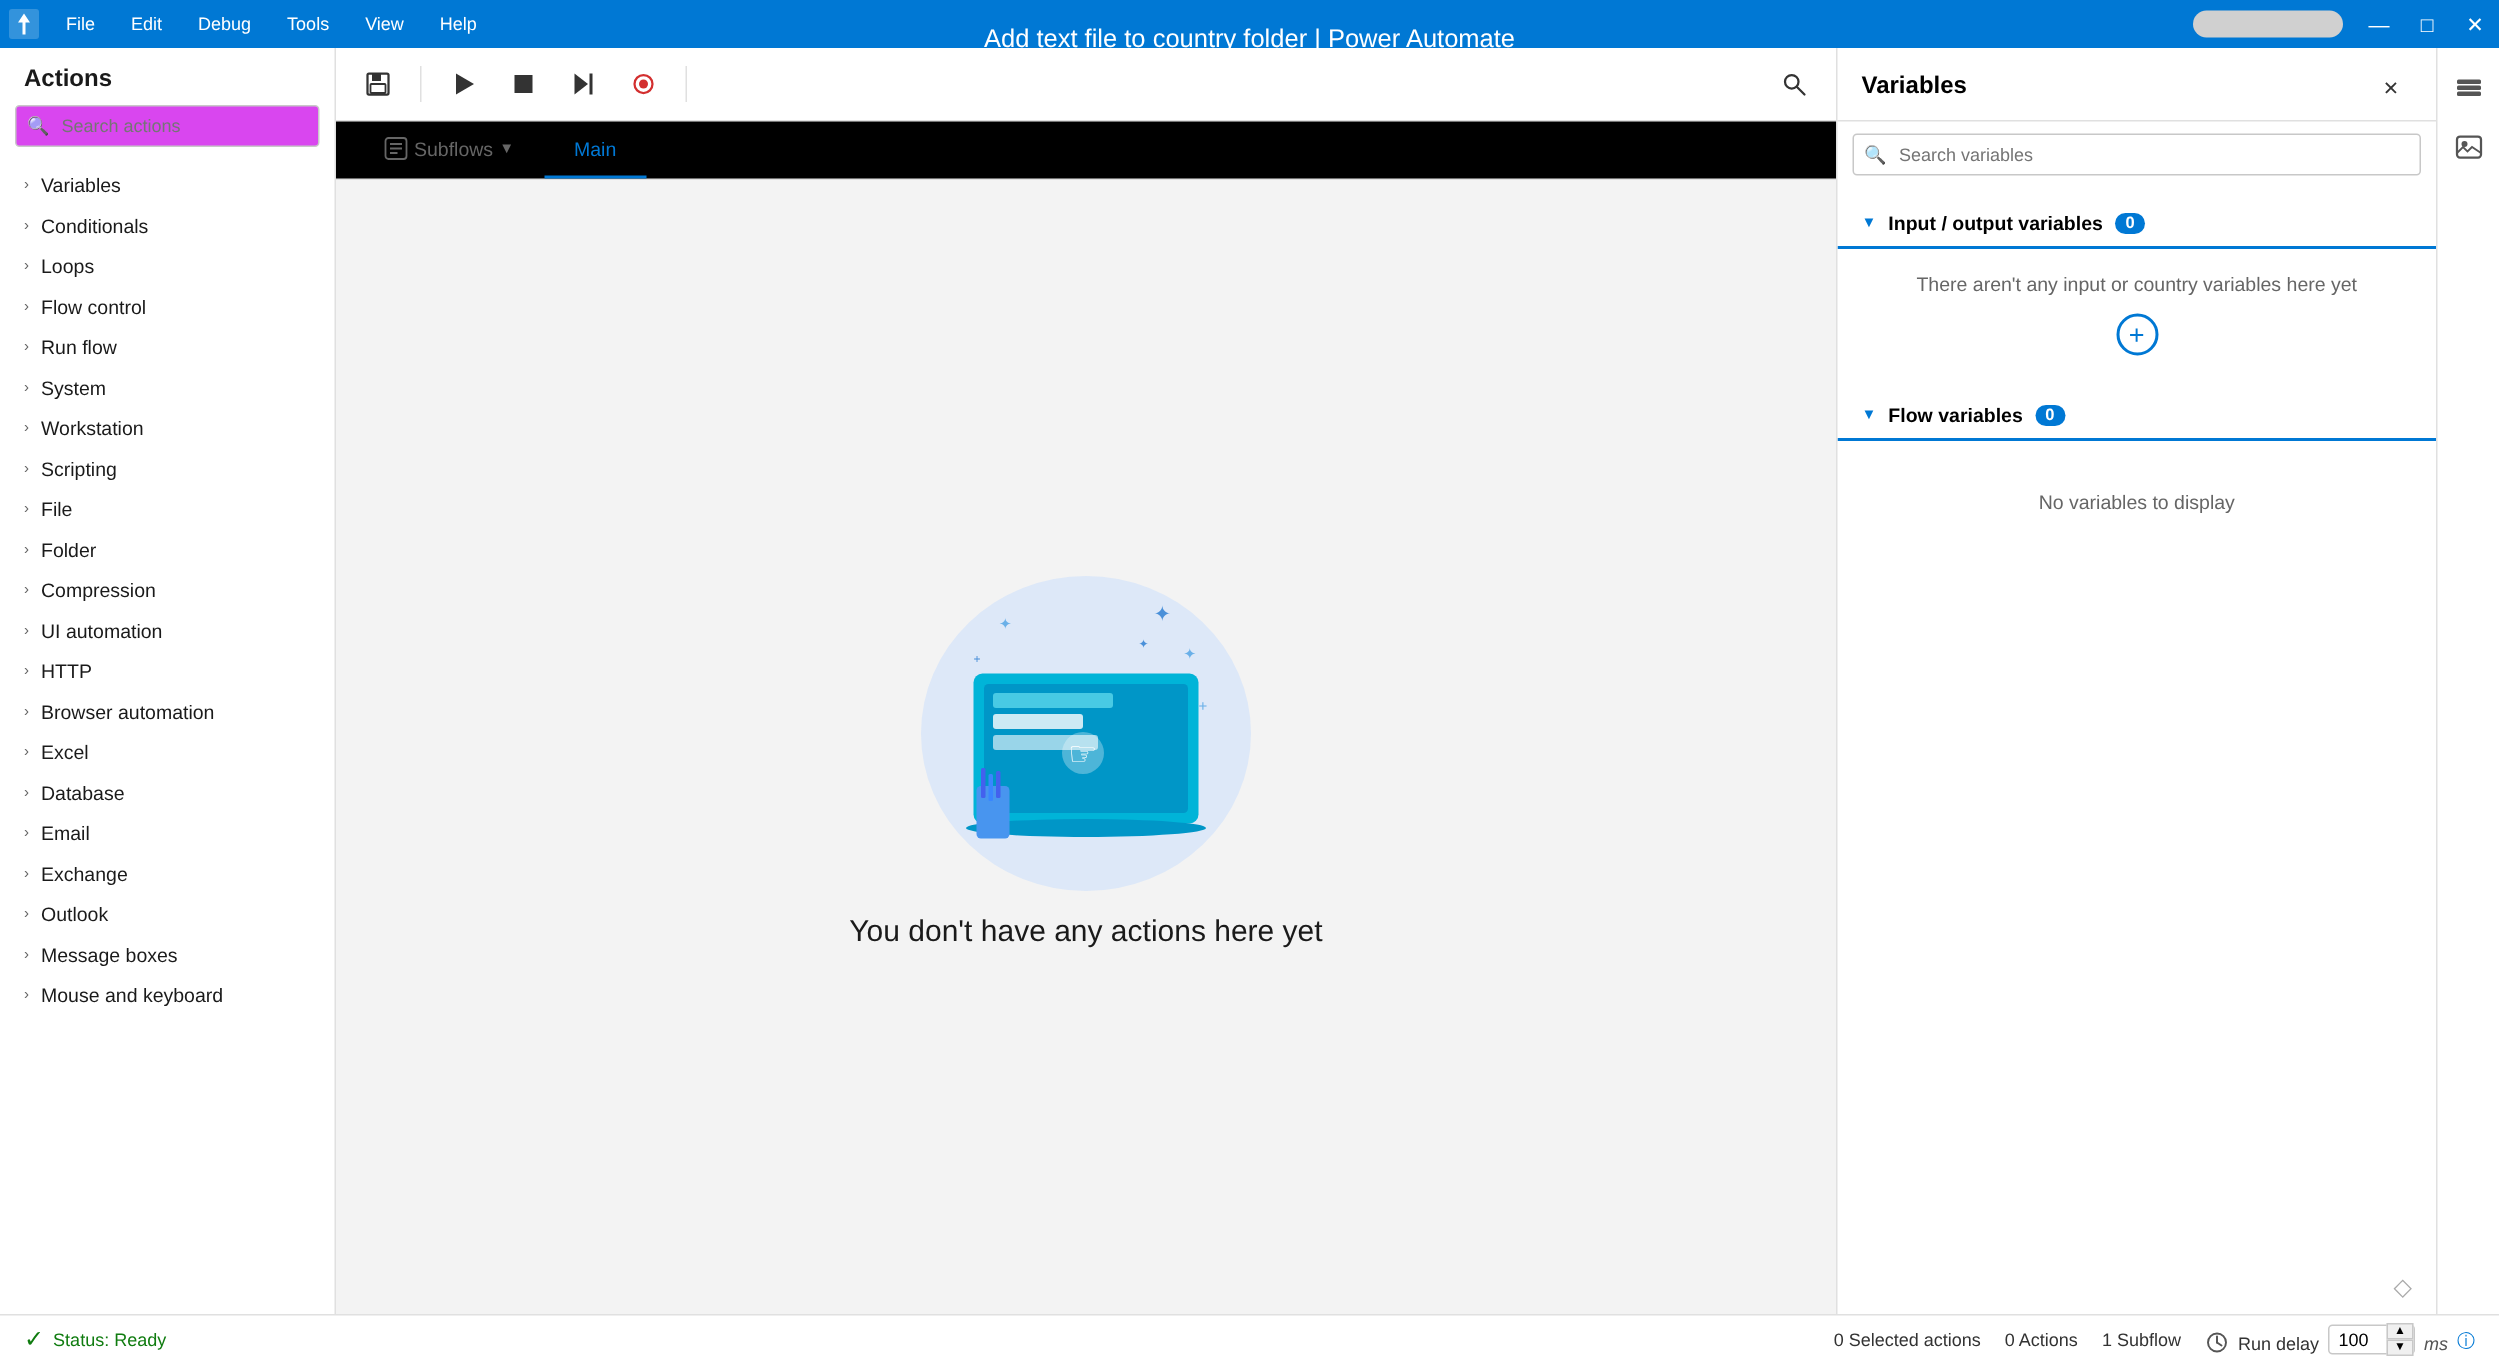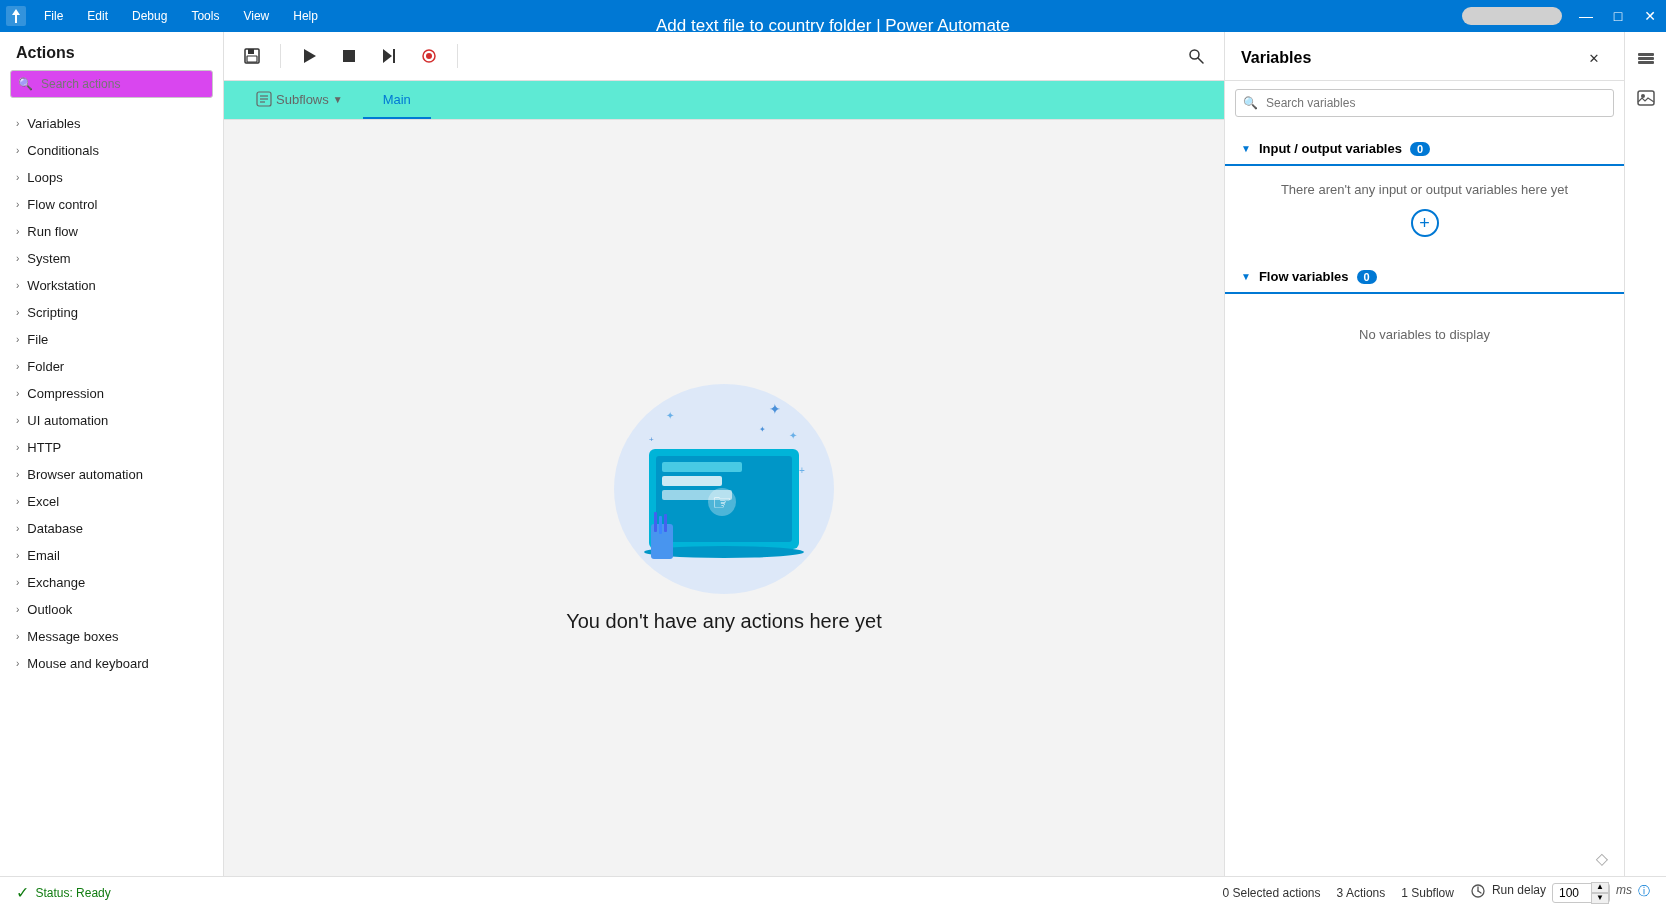--- a/index.html
+++ b/index.html
@@ -58,21 +58,21 @@
       padding: 8px 12px; gap: 8px;
     }
     .toolbar-btn {
       width: 32px; height: 32px; display: flex; align-items: center; justify-content: center;
       cursor: pointer; border-radius: 3px; color: #333; font-size: 16px; background: none; border: none;
     }
     .toolbar-btn.record { color: #d32f2f; }
     .toolbar-separator { width: 1px; height: 24px; background: #e0e0e0; margin: 0 4px; }
     .toolbar-search-btn { margin-left: auto; }
     .tabs-bar {
-      display: flex; background: #5eead4; border-bottom: 1px solid #e0e0e0; padding: 0 12px;
+      display: flex; background: #000000; border-bottom: 1px solid #e0e0e0; padding: 0 12px;
     }
     .tab {
       padding: 10px 20px; cursor: pointer; font-size: 13px; color: #666;
       border-bottom: 2px solid transparent; display: flex; align-items: center; gap: 6px;
     }
     .tab.active { color: #0078d4; border-bottom-color: #0078d4; font-weight: 500; }
     .tab-subflows { display: flex; align-items: center; gap: 4px; }
     .canvas-content {
       flex: 1; display: flex; align-items: center; justify-content: center;
       flex-direction: column; gap: 16px;
@@ -131,21 +131,21 @@
 
     
     .status-bar {
       display: flex; align-items: center; background: white; border-top: 1px solid #e0e0e0;
       padding: 0 16px; height: 32px; font-size: 12px; color: #333; gap: 16px;
     }
     .status-ready { display: flex; align-items: center; gap: 6px; color: #107c10; }
     .status-dot { color: #107c10; font-size: 16px; }
     .status-spacer { flex: 1; }
     .status-right { display: flex; align-items: center; gap: 16px; }
-    .run-delay { display: flex; align-items: flex-start; gap: 6px; }
+    .run-delay { display: flex; align-items: flex-end; gap: 6px; }
     .delay-input-wrap { position: relative; display: flex; align-items: center; }
     .delay-input { width: 58px; padding: 2px 20px 2px 6px; border: 1px solid #c8c8c8; border-radius: 3px; font-size: 12px; }
     .delay-spinners { position: absolute; right: 1px; display: flex; flex-direction: column; }
     .delay-spin-btn { width: 18px; height: 11px; background: #f0f0f0; border: none; cursor: pointer; font-size: 8px; display: flex; align-items: center; justify-content: center; line-height: 1; border: 1px solid #c8c8c8; }
     .ms-label { color: #555; font-style: italic; }
     .info-icon { color: #0078d4; cursor: pointer; }
   </style>
 </head>
 <body>
 
@@ -382,21 +382,21 @@
       </div>
       <div class="variables-body">
 
         <div class="var-section">
           <div class="var-section-header">
             <span class="chevron">▼</span>
             <span>Input / output variables</span>
             <span class="var-badge">0</span>
           </div>
           <div class="var-section-content">
-            <span>There aren't any input or output variables here yet</span>
+            <span>There aren't any input or country variables here yet</span>
             <div class="add-circle-btn">+</div>
           </div>
         </div>
 
         <div class="var-section">
           <div class="var-section-header">
             <span class="chevron">▼</span>
             <span>Flow variables</span>
             <span class="var-badge">0</span>
           </div>
@@ -431,21 +431,21 @@
   </div>
 
   <div class="status-bar">
     <div class="status-ready">
       <span class="status-dot">✓</span>
       <span>Status: Ready</span>
     </div>
     <div class="status-spacer"></div>
     <div class="status-right">
       <span>0 Selected actions</span>
-      <span>3 Actions</span>
+      <span>0 Actions</span>
       <span>1 Subflow</span>
       <div class="run-delay">
         <svg width="16" height="16" viewBox="0 0 16 16" fill="none">
           <circle cx="8" cy="8" r="6" stroke="#555" stroke-width="1.3" fill="none"></circle>
           <line x1="8" y1="4" x2="8" y2="8" stroke="#555" stroke-width="1.3" stroke-linecap="round"></line>
           <line x1="8" y1="8" x2="11" y2="10" stroke="#555" stroke-width="1.3" stroke-linecap="round"></line>
         </svg>
         <span>Run delay</span>
         <div class="delay-input-wrap">
           <input class="delay-input" type="text" value="100" style="">

